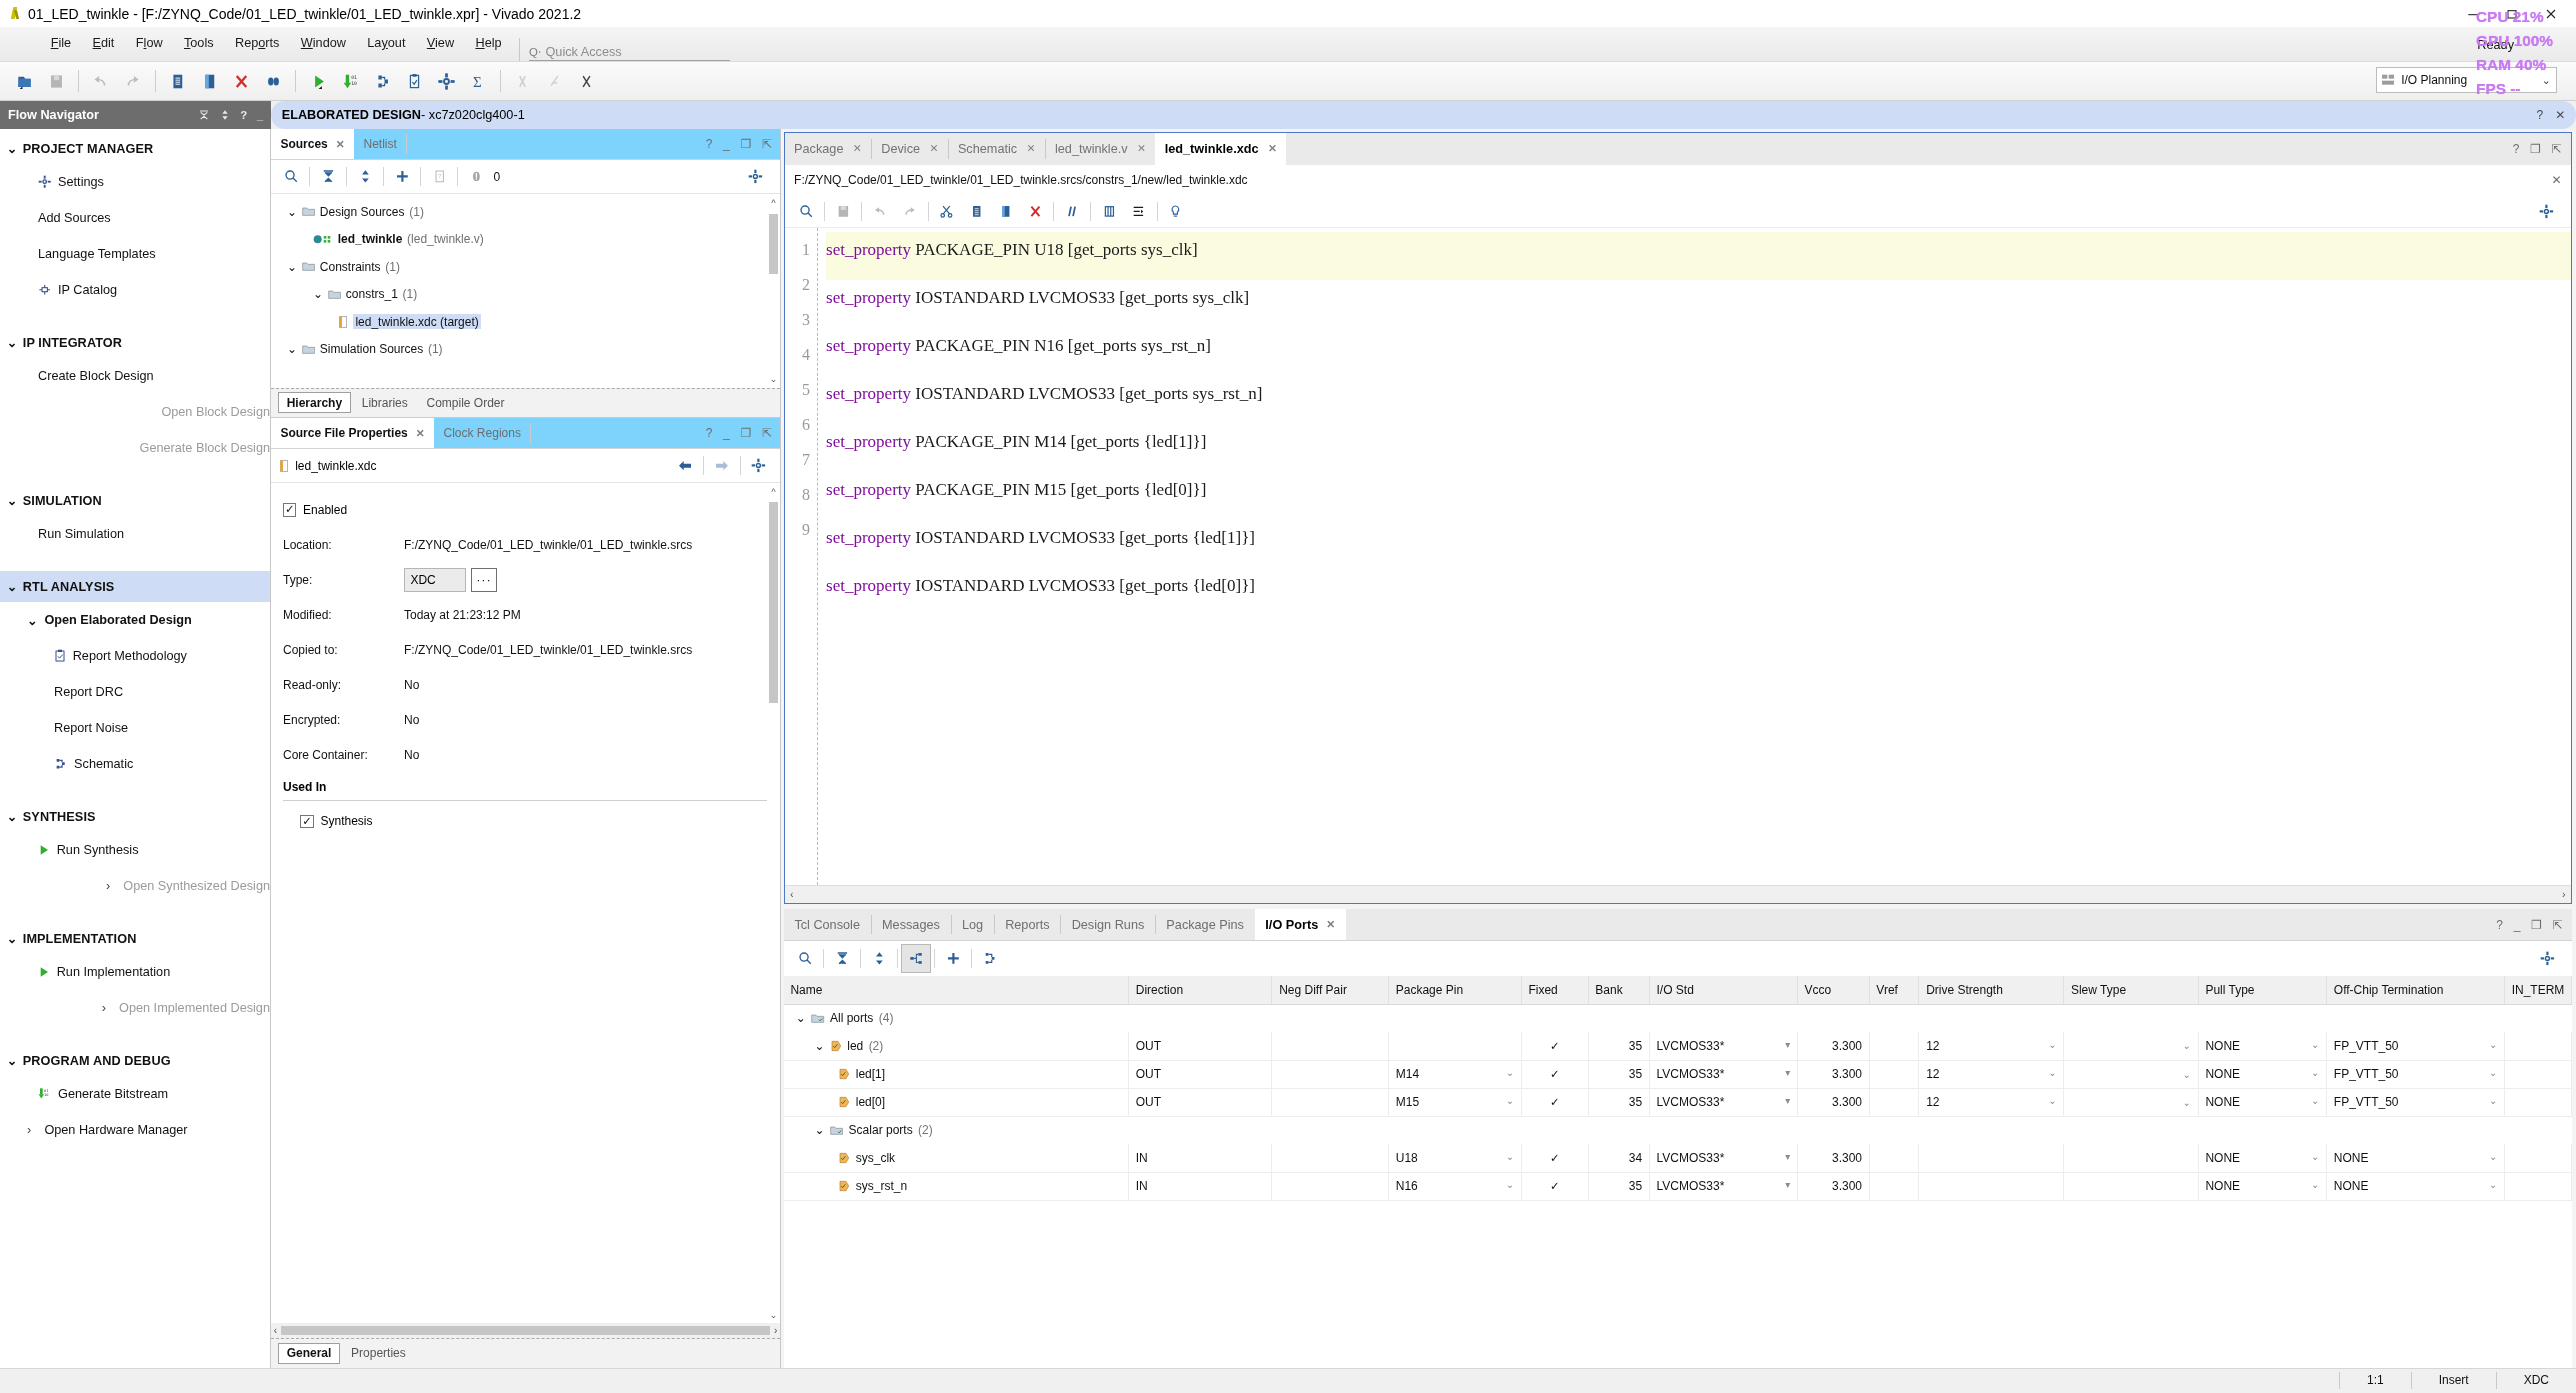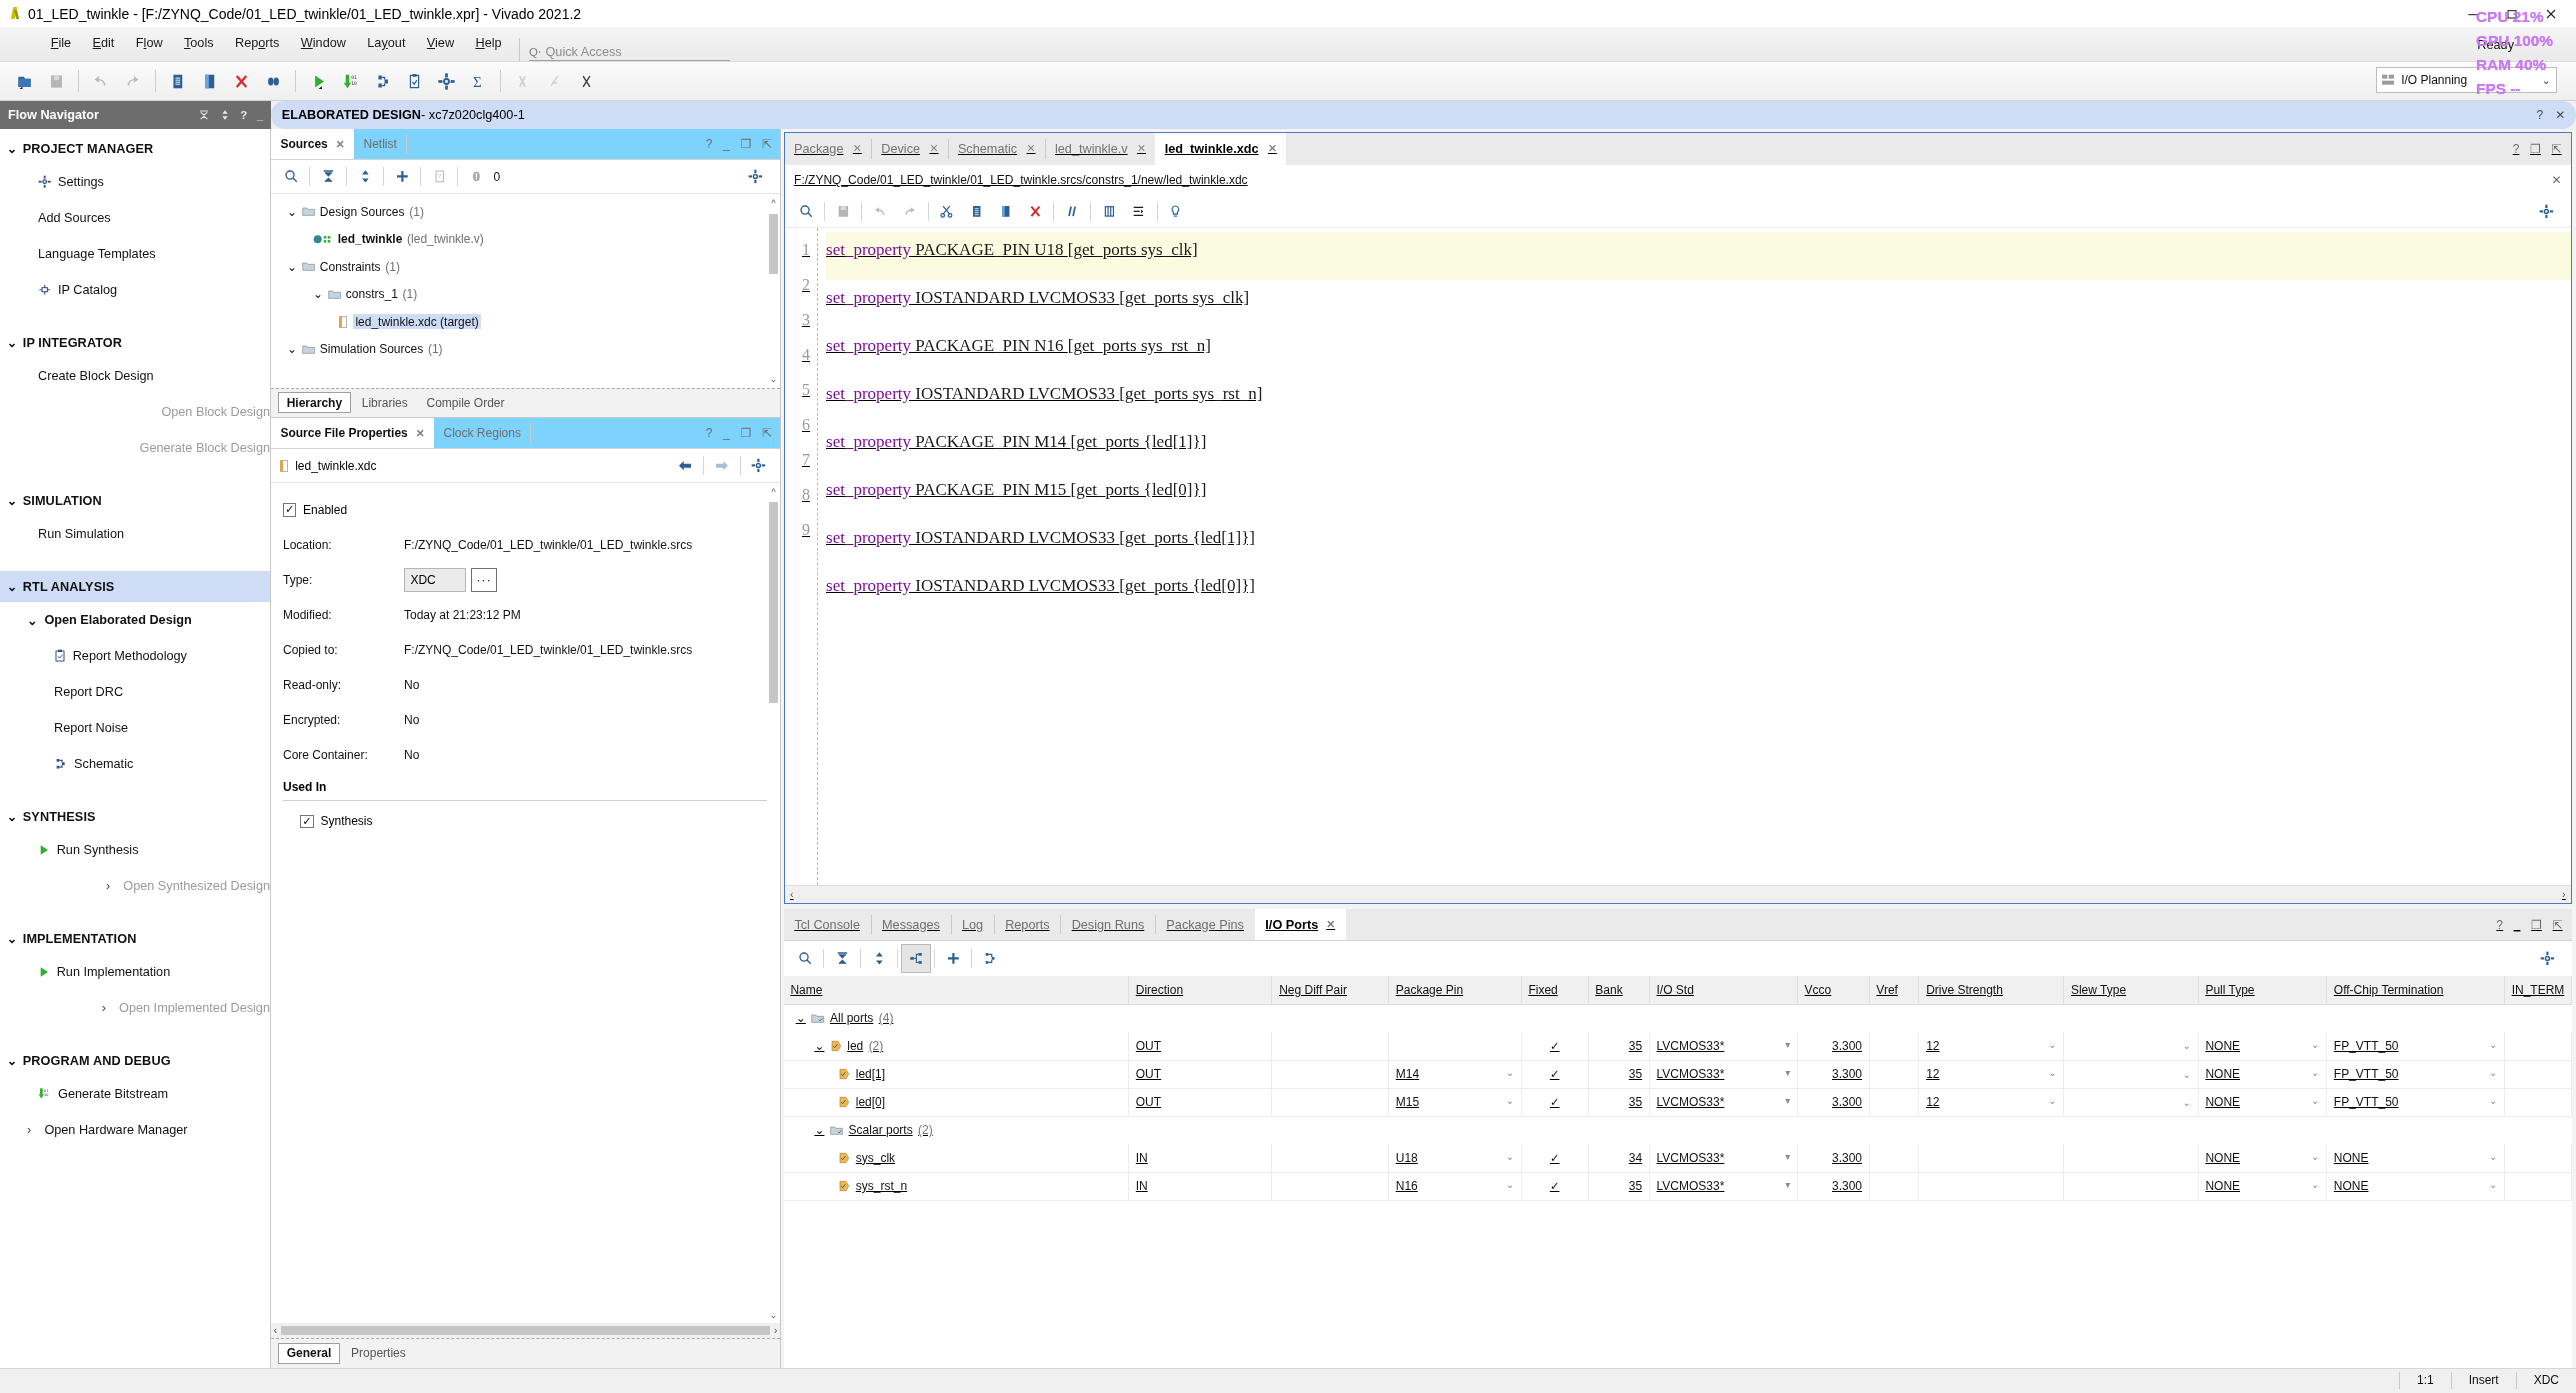--- a/index.html
+++ b/index.html
@@ -137,21 +137,21 @@
               align-items: center; padding-left: 5.4px; font-size: 12px; }
   .dots-box { width: 25.5px; height: 24px; background: #fff; border: 0.7px solid #6f6f6f; display: flex;
               align-items: center; justify-content: center; margin-left: 5.4px; font-size: 11.4px; letter-spacing: 1.3px; }
   .usedin { font-weight: bold; font-size: 12px; margin-top: 8px; }
   .usedin-rule { height: 0.7px; background: #cfcfcf; margin: 5.4px 13.4px 5.4px 0; }
   .hscroll { height: 14.8px; background: #f0f0f0; display: flex; align-items: center; padding: 0 2.7px; }
   .hscroll .bar { flex: 1; height: 8.7px; background: #c6c6c6; margin: 0 4px; }
   .hscroll .ar { color: #4a4a4a; font-size: 10px; }
 
   
-  .rightcol { flex: 1; display: flex; flex-direction: column; min-width: 0; background: #f4f4f4; text-decoration: underline; }
+  .rightcol { flex: 1; display: flex; flex-direction: column; min-width: 0; background: #f4f4f4; }
   .editor-wrap { flex: 0 0 772px; display:flex; flex-direction:column; margin: 2.7px 4px 0 2.7px; border: 1.3px solid #4a78c8; background: #fff; min-height:0;}
   .etabs { height: 32px; background: #eaeaea; display: flex; align-items: stretch; }
   .etab { display: flex; align-items: center; padding: 0 9.4px; font-size: 12.7px; color: #737373; gap: 9.4px; }
   .etab.active { background: #fff; color: #000; font-weight: bold; }
   .etab .x { font-size: 10.7px; color: #838383; }
   .etab-div { width: 0.7px; background: #c9c9c9; margin: 6px 0; }
   .etabs-ctrls { margin-left: auto; display: flex; align-items: center; gap: 10.7px; padding-right: 9.4px; color: #6d6d6d; font-size: 12px; }
   .epath { height: 31px; display: flex; align-items: center; padding: 0 9.4px; font-size: 12px; color: #111; background: #fff; position: relative;}
   .epath .close { position: absolute; right: 9.4px; color: #6b6b6b; font-size: 12px; }
   .etoolbar { height: 32px; background: #fff; display: flex; align-items: center; padding-left: 6.7px; border-bottom: 0.7px solid #ececec;}
@@ -192,21 +192,21 @@
   .nm { display: flex; align-items: center; gap: 5.4px; }
   .dd-caret { float: right; color: #8b8b8b; font-size: 10px; }
   .chk { color: #333; font-size: 11.4px; }
   .ctr { text-align: center; }
   .rt { text-align: right; }
 
   
   .statusbar { flex: 0 0 25.5px; background: #f0f0f0; display: flex; align-items: center;
                border-top: 0.7px solid #d6d6d6; }
   .sb-spacer { flex: 1; }
-  .sb-cell { padding: 0 17px; font-size: 12px; color: #111; border-left: 0.7px solid #c9c9c9; height: 17.4px; line-height: 17.4px; }
+  .sb-cell { padding: 0 27px; font-size: 12px; color: #111; border-left: 0.7px solid #c9c9c9; height: 17.4px; line-height: 17.4px; }
 
   
   .overlay { position: absolute; right: 23px; top: 5.4px; text-align: left; pointer-events: none; z-index: 50; }
   .overlay div { color: #c97bf0; font-weight: bold; font-size: 15.4px; line-height: 24px; text-shadow: 0 0 0.7px #c97bf0; }
   .ready-text { position: absolute; right: 62px; top: 38px; font-size: 12.7px; color: #111; z-index: 49; }
   svg { display: block; }
 </style>
 </head>
 <body>
 

